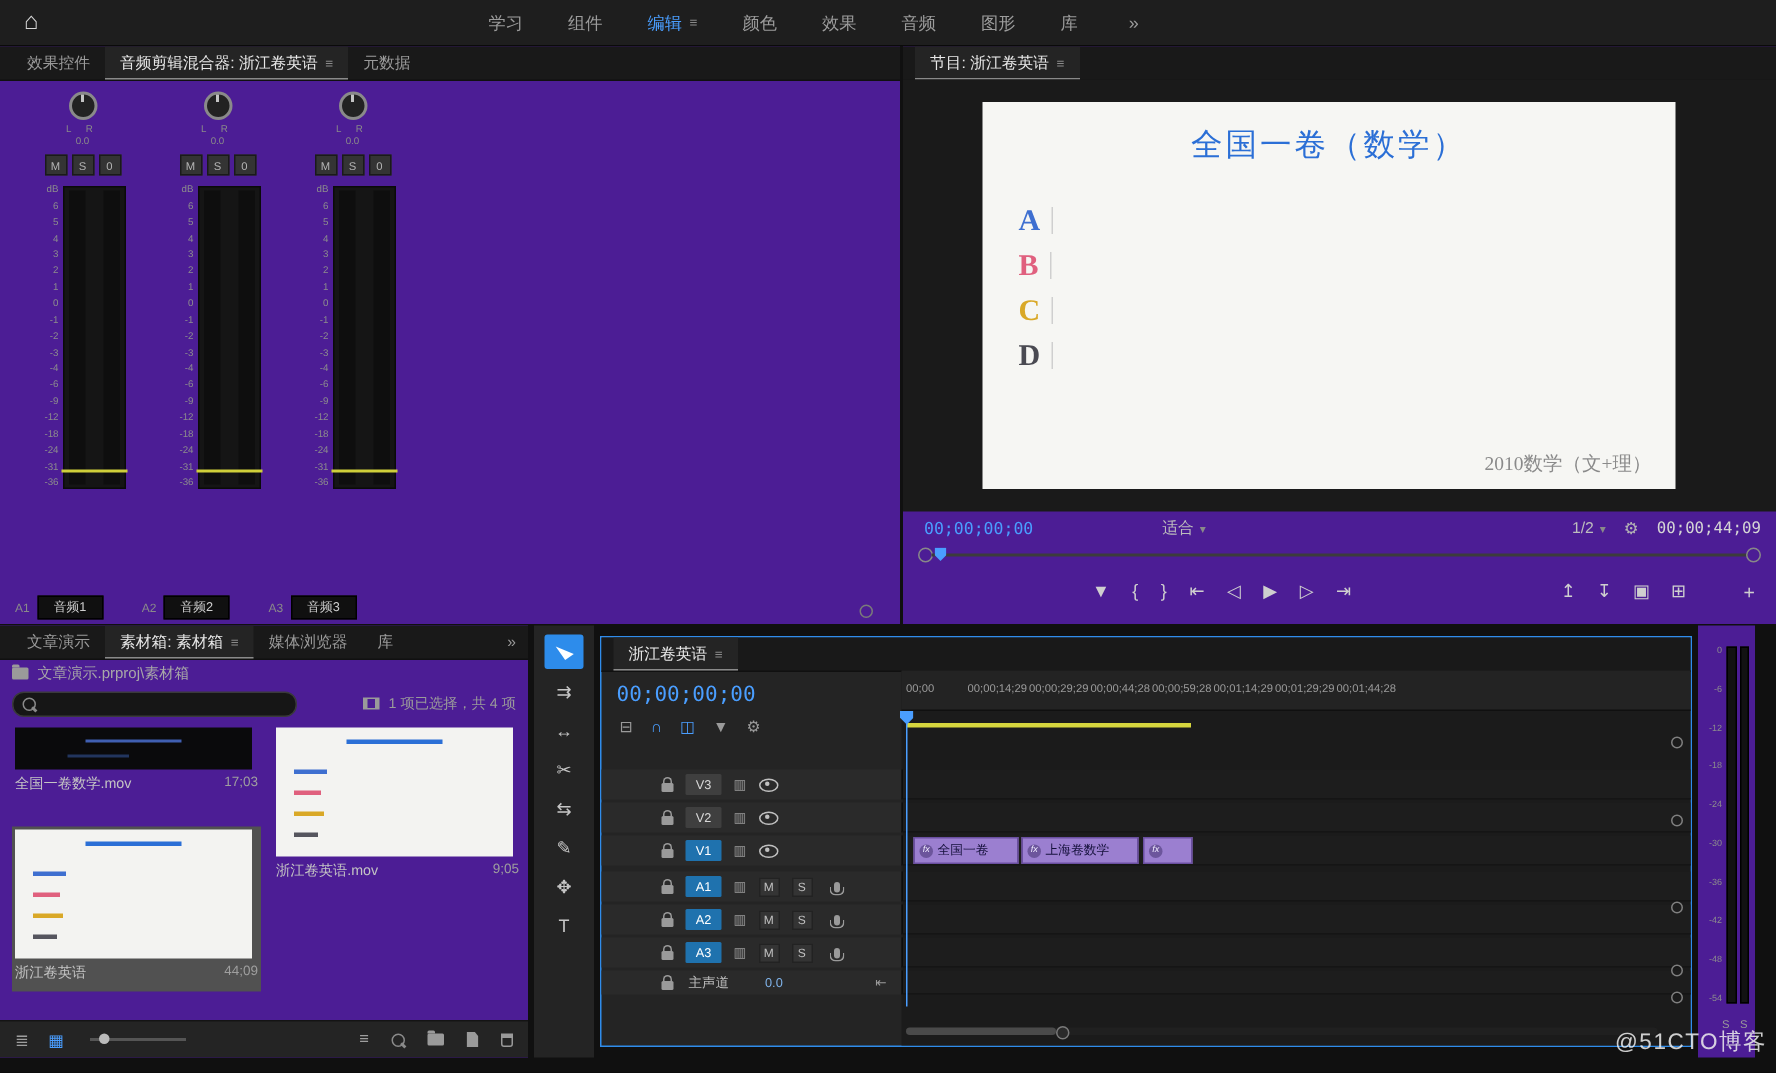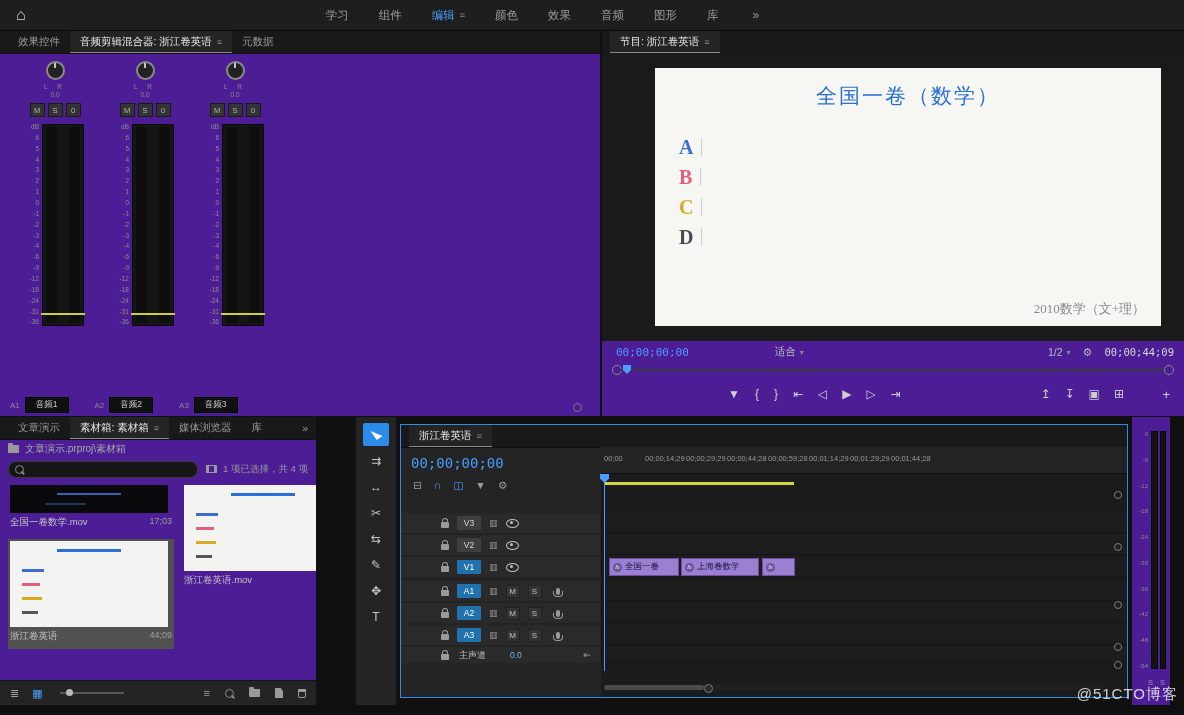--- a/index.html
+++ b/index.html
@@ -40,21 +40,21 @@
   .fader-line{position:absolute;left:-2px;right:-2px;bottom:10px;height:2px;background:#cfcf3a}
   .mixer-foot{position:absolute;left:0;bottom:3px;height:16px;display:flex;gap:26px;padding-left:10px;align-items:center}
   .chip{display:flex;align-items:center;gap:5px}
   .chip-num{font-size:8px;color:#8a8a8a}
   .chip-box{background:#101010;color:#cfcfcf;font-size:8.5px;padding:1px 10px;border:1px solid #000}
   .scroll-dot{position:absolute;width:7px;height:7px;border:1px solid #7a7a7a;border-radius:50%;background:transparent}
 
   
   .program{left:602px;top:31px;width:582px;height:385px}
   .monitor{position:absolute;left:0;top:22px;right:0;height:288px;background:#1a1a1a}
-  .slide{position:absolute;left:53px;top:15px;width:506px;height:258px;background:#f6f6f3}
+  .slide{position:absolute;left:53px;top:15px;width:462px;height:258px;background:#f6f6f3}
   .slide-title{margin-top:14px;text-align:center;font-family:"Liberation Serif","DejaVu Serif",serif;font-size:21px;color:#2b6fd6;letter-spacing:2px}
   .opts{margin:22px 0 0 24px}
   .opt{display:flex;align-items:center;height:30px;font-family:"Liberation Serif","DejaVu Serif",serif;font-size:20px;font-weight:bold}
   .opt-bar{width:1px;height:18px;background:#cfcfcf;margin-left:8px}
   .opt0{color:#3e6fd0}.opt1{color:#e0607e}.opt2{color:#d9a827}.opt3{color:#4a4a52}
   .slide-footer{position:absolute;right:16px;bottom:8px;font-size:13px;color:#8a8a8a;font-family:"Liberation Serif","DejaVu Serif",serif}
   .p-controls{position:absolute;left:0;top:312px;right:0;height:18px;display:flex;align-items:center;font-size:10.5px}
   .p-tc{margin-left:14px;font-family:"DejaVu Sans Mono",monospace;font-size:11px;color:#4a9eff}
   .dd{display:flex;gap:4px;color:#bdbdbd;align-items:center}
   .dd .chev{font-size:8px;color:#8a8a8a}
@@ -65,27 +65,27 @@
   .p-scrub{position:absolute;left:10px;right:10px;top:334px;height:10px}
   .scrub-line{position:absolute;left:9px;right:9px;top:4px;height:2px;background:#3c3c3c}
   .scrub-dot{position:absolute;top:0;width:8px;height:8px;border:1px solid #888;border-radius:50%}
   .scrub-ph{position:absolute;left:11px;top:0;width:8px;height:9px;background:#4a9eff;clip-path:polygon(0 0,100% 0,100% 55%,50% 100%,0 55%)}
   .p-transport{position:absolute;left:0;right:0;top:352px;height:26px}
   .t-center{position:absolute;left:126px;top:4px;display:flex;gap:15px;font-size:12px;color:#cfcfcf;align-items:center}
   .t-right{position:absolute;right:60px;top:4px;display:flex;gap:14px;font-size:12px;color:#cfcfcf}
   .t-plus{position:absolute;right:14px;top:4px;font-size:13px;color:#cfcfcf}
 
   
-  .bin{left:0;top:417px;width:316px;height:288px;overflow:hidden}
+  .bin{left:0;top:417px;width:352px;height:288px;overflow:hidden}
   .b-crumb{height:18px;display:flex;align-items:center;gap:6px;padding-left:8px;font-size:10px;color:#a8a8a8}
   .b-search-row{height:22px;display:flex;align-items:center;padding:0 8px;gap:8px}
   .searchbox{width:182px;height:15px;background:#161616;border:1px solid #3a3a3a;border-radius:8px;display:flex;align-items:center;padding-left:6px;gap:5px}
   .searchbox input{background:none;border:none;outline:none;color:#ccc;font-size:10px;width:140px;font-family:inherit}
   .sel-status{margin-left:auto;display:flex;gap:6px;align-items:center;font-size:9.5px;color:#9a9a9a}
-  .b-grid{position:absolute;left:8px;right:6px;top:66px;display:grid;grid-template-columns:166px 166px;grid-template-rows:48px 110px;gap:8px 8px}
+  .b-grid{position:absolute;left:8px;right:6px;top:66px;display:grid;grid-template-columns:166px 166px;grid-template-rows:48px 110px;gap:20px 8px}
   .cell{padding:2px;box-sizing:border-box}
   .cell.selected{background:#515151}
   .thumb{width:158px;position:relative;overflow:hidden}
   .thumb.dark{height:28px;background:#0a0a0c}
   .thumb.light{height:86px;background:#f3f3f1}
   .name-row{display:flex;justify-content:space-between;font-size:9.5px;color:#c4c4c4;margin-top:3px;white-space:nowrap;overflow:hidden}
   .dur{color:#9f9f9f;font-size:9px;margin-left:6px}
   .d1{position:absolute;left:30%;top:30%;width:40%;height:2px;background:#4a6fd0;opacity:.85}
   .d2{position:absolute;left:22%;top:65%;width:26%;height:2px;background:#3a5fb0;opacity:.5}
   .lt-title{position:absolute;left:30%;top:8px;width:40%;height:3px;background:#2b6fd6}

